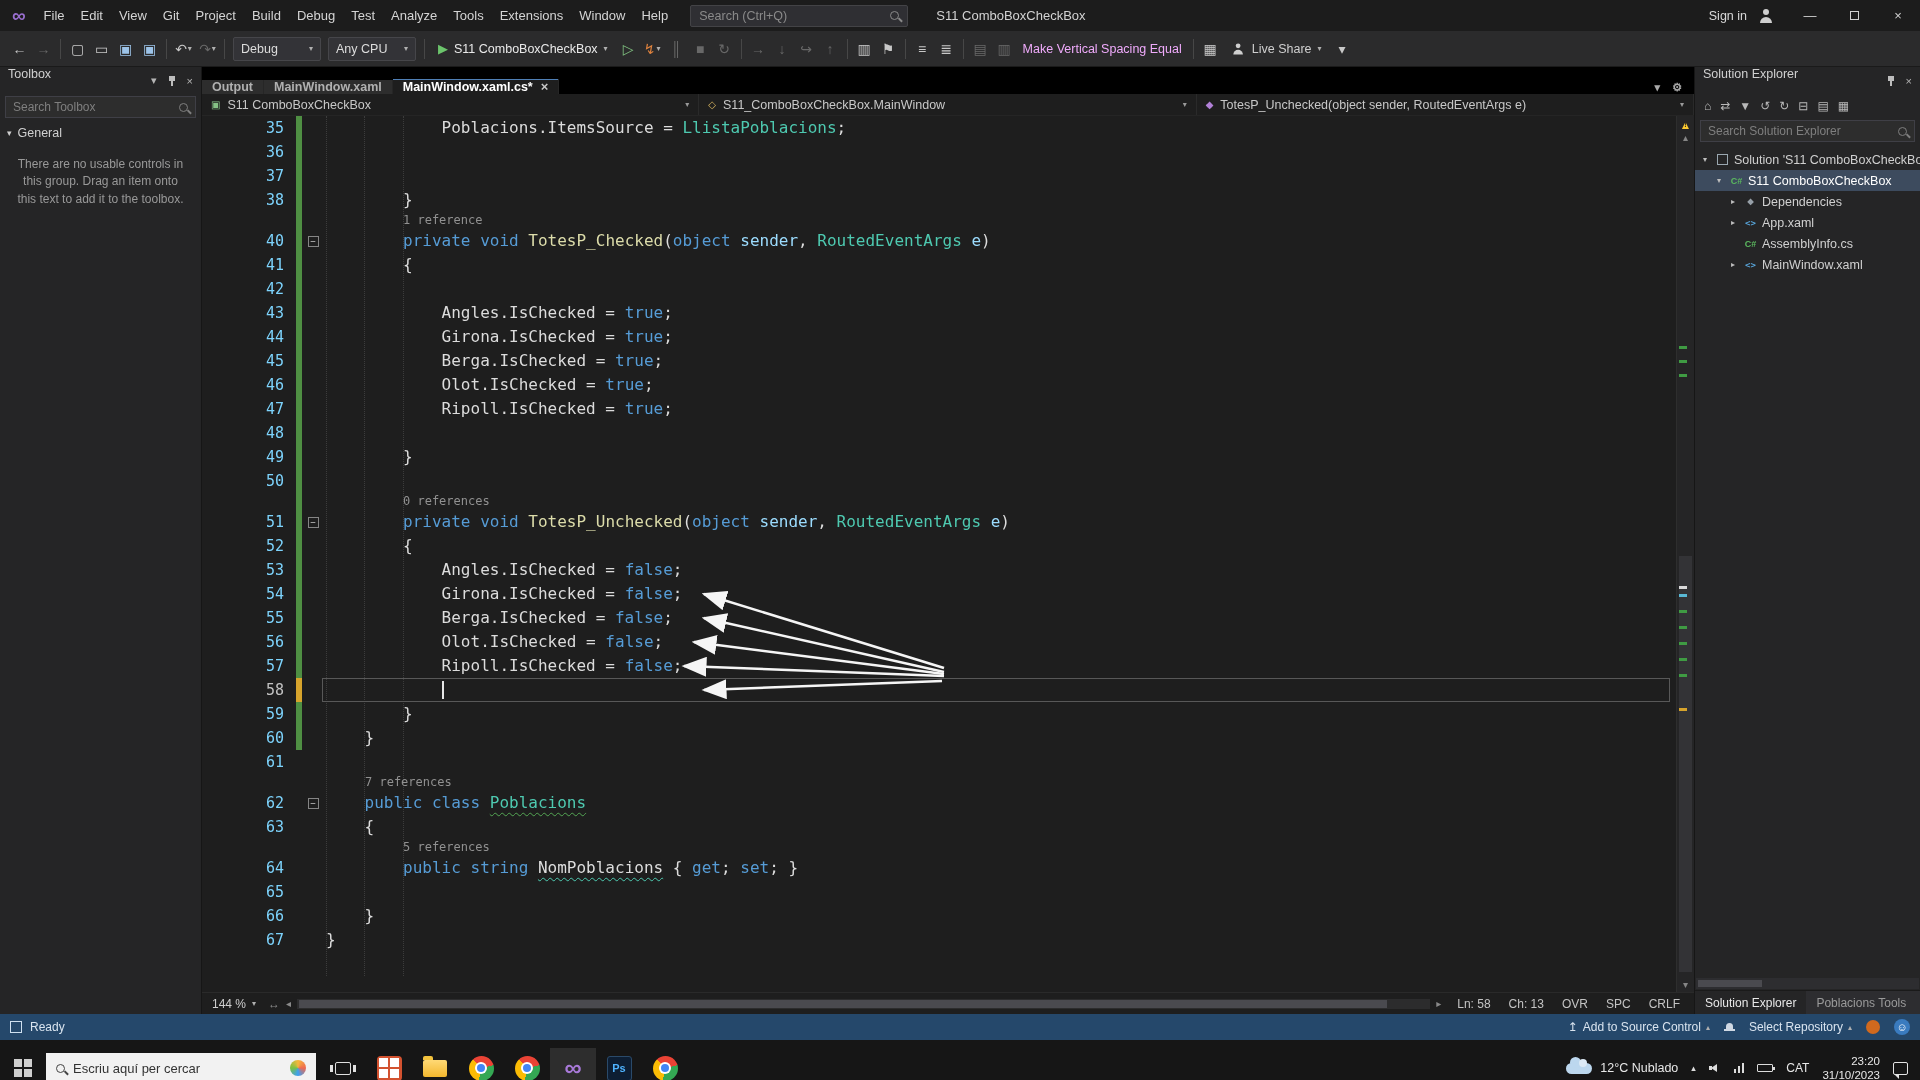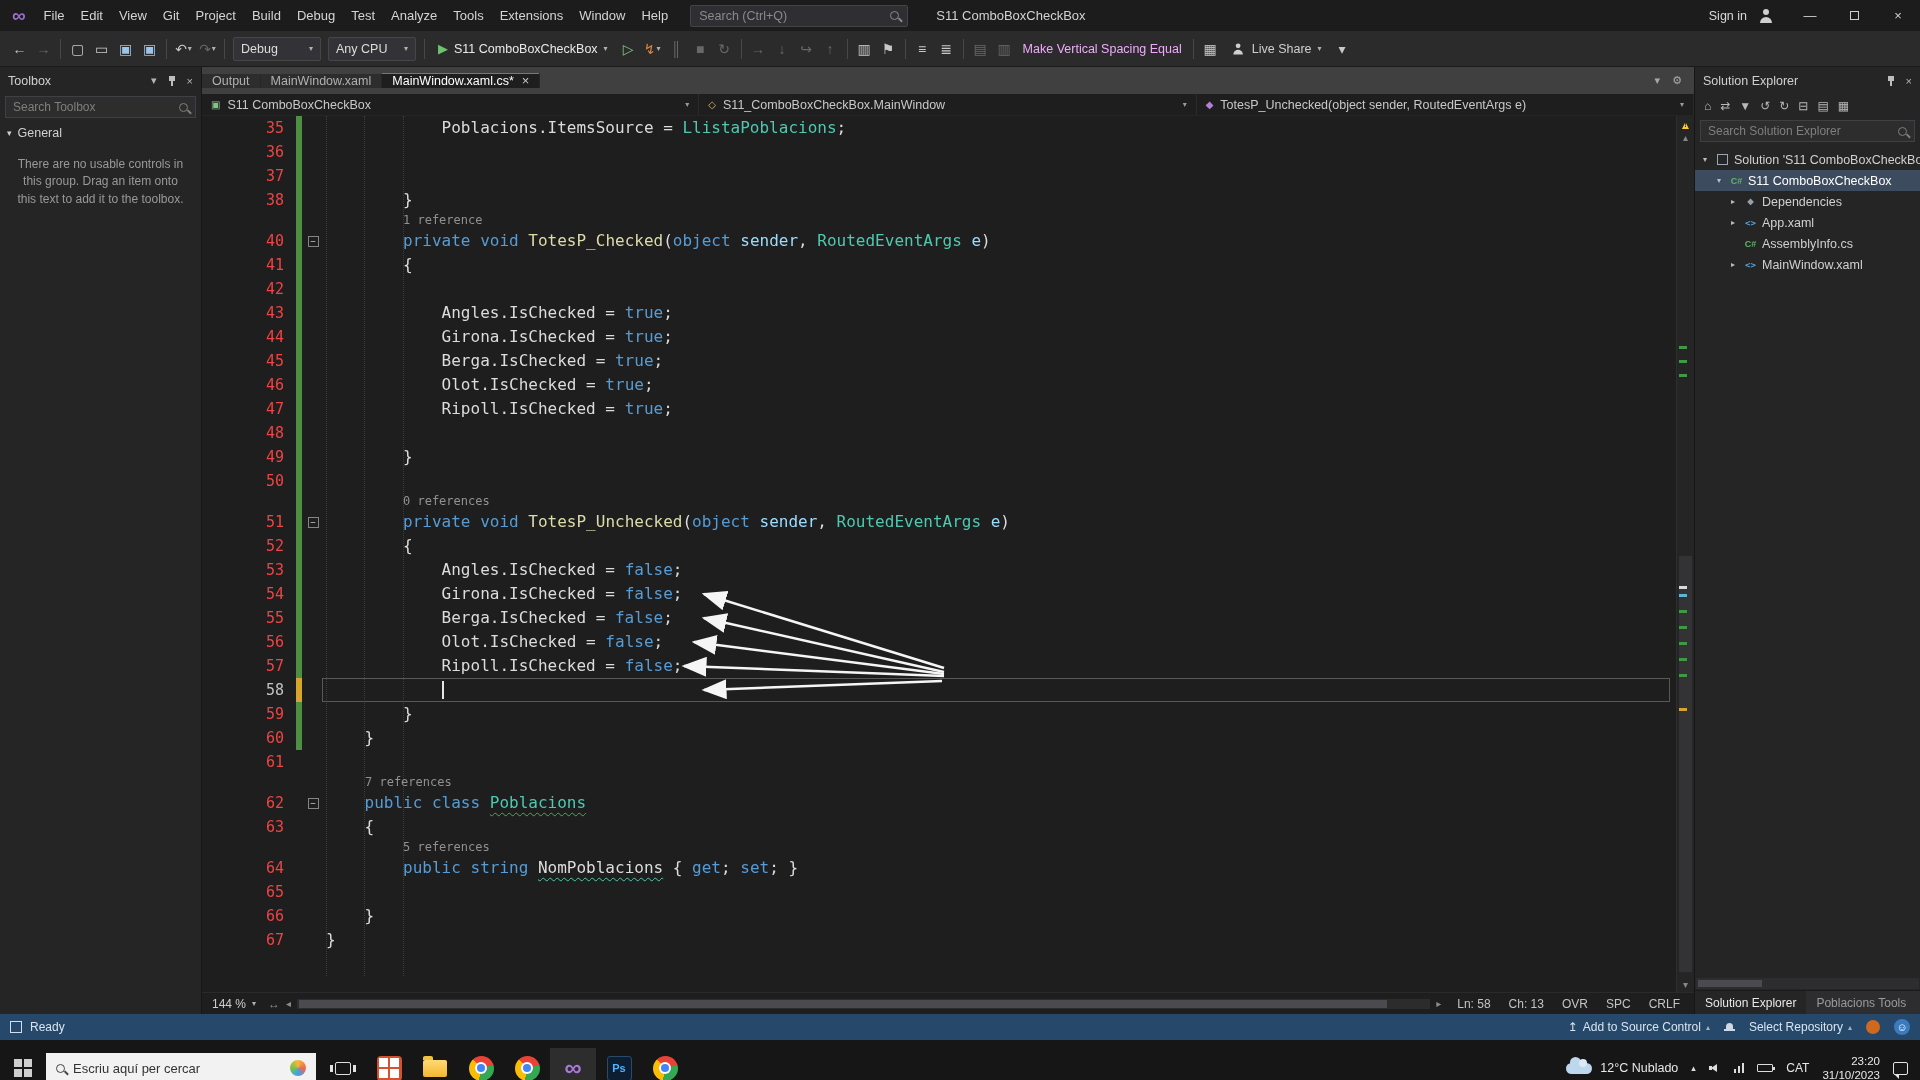--- a/index.html
+++ b/index.html
@@ -35,52 +35,52 @@
   .tb-run .play { color:#6cc56c; font-size:13px; }
   .tb-label { color:#f0abfc; padding:0 6px; white-space:nowrap; }
   .tb-live { display:flex; align-items:center; gap:6px; padding:0 8px; color:#cfcfcf; }
   .tb-live .ico-person { margin:0; transform:scale(.8); }
 
   
   .main { display:flex; height:947px; }
 
   
   .toolbox { width:202px; background:#252526; border-right:1px solid #161616; display:flex; flex-direction:column; }
-  .panel-header { height:27px; display:flex; align-items:center; padding:0 8px; font-size:12.5px; color:#d0d0d0; }
+  .panel-header { height:27px; display:flex; padding:0 8px; font-size:12.5px; color:#d0d0d0; }
   .panel-header .ph-icons { margin-left:auto; display:flex; gap:9px; align-items:center; color:#b5b5b5; font-size:11px; }
   .ico-pin { width:12px; height:12px; position:relative; display:inline-block; }
   .ico-pin::before { content:""; position:absolute; left:3px; top:1px; width:6px; height:5px; background:#bdbdbd; }
   .ico-pin::after { content:""; position:absolute; left:5.5px; top:6px; width:1.5px; height:5px; background:#bdbdbd; }
   .panel-search { margin:2px 5px 4px 5px; height:22px; background:#2d2d2d; border:1px solid #3f3f46; display:flex; align-items:center; justify-content:space-between; padding:0 7px; font-size:12px; color:#7f7f7f; }
   .toolbox-section { height:22px; display:flex; align-items:center; gap:6px; padding:0 7px; font-size:12.5px; color:#d0d0d0; }
   .toolbox-section .exp { font-size:9px; color:#cfcfcf; }
   .toolbox-empty { margin:12px 14px; font-size:12px; color:#999; text-align:center; line-height:1.45; }
 
   
   .editor-pane { flex:1; display:flex; flex-direction:column; background:#1e1e1e; min-width:0; }
-  .tabstrip { height:27px; background:#404040; display:flex; align-items:center; }
+  .tabstrip { height:27px; background:#000000; display:flex; align-items:flex-end;font-weight:bold; }
   .tab { padding:0 10px; display:flex; align-items:center; gap:8px; font-size:12.5px; color:#b0b0b0; background:#2d2d2d; border-right:1px solid #262626; white-space:nowrap; }
   .tab.active { background:#1e1e1e; color:#ffffff; box-shadow: inset 0 1px 0 #4f7fb5; }
   .tab .tclose { color:#c8c8c8; font-size:13px; }
   .tabstrip-right { margin-left:auto; display:flex; gap:12px; padding:0 12px; color:#a8a8a8; align-items:center; font-size:11px; }
   .breadcrumb { height:22px; display:flex; background:#1e1e1e; border-bottom:1px solid #252525; font-size:12.5px; color:#c8c8c8; }
   .crumb { flex:1; display:flex; align-items:center; padding:0 9px; gap:7px; border-right:1px solid #2a2a2a; min-width:0; }
   .crumb-label { white-space:nowrap; overflow:hidden; text-overflow:ellipsis; }
   .crumb .chev { margin-left:auto; font-size:8px; color:#9a9a9a; }
   .ci-project { color:#85c285; font-size:10px; }
   .ci-class { color:#d8b560; font-size:10px; }
   .ci-method { color:#b180d7; font-size:10px; }
 
   .code-wrap { flex:1; display:flex; min-height:0; }
   .code-area { flex:1; position:relative; overflow:hidden; font-family:"DejaVu Sans Mono", monospace; font-size:16px; }
   .guide { position:absolute; top:0; height:860px; width:0; border-left:1px dotted #3c3c3c; z-index:0; }
   #code-lines { position:relative; z-index:1; }
   .line-row { display:flex; height:24px; line-height:24px; position:relative; }
   .lens-row { display:flex; height:17px; line-height:17px; }
-  .ln-num { flex:none; width:94px; padding-right:12px; text-align:right; color:#ef4444; font-size:15px; }
+  .ln-num { flex:none; width:94px; padding-right:12px; text-align:right; color:#7dd3fc; font-size:15px; }
   .line-row.current .ln-num { color:#c2c2c2; }
   .ln-bar { flex:none; width:6px; margin-right:2px; }
   .bar-g { background:#4f8f43; }
   .bar-y { background:#d7a42c; }
   .ln-fold { flex:none; width:18px; display:flex; align-items:center; justify-content:center; }
   .foldbox { width:11px; height:11px; border:1px solid #858585; color:#c8c8c8; font-size:9px; line-height:9px; display:flex; align-items:center; justify-content:center; background:#1e1e1e; }
   .code { white-space:pre; flex:1; color:#dcdcdc; padding-left:4px; min-width:0; }
   .tk-kw { color:#569cd6; }
   .tk-typ { color:#4ec9b0; }
   .tk-mth { color:#dcdcaa; }

